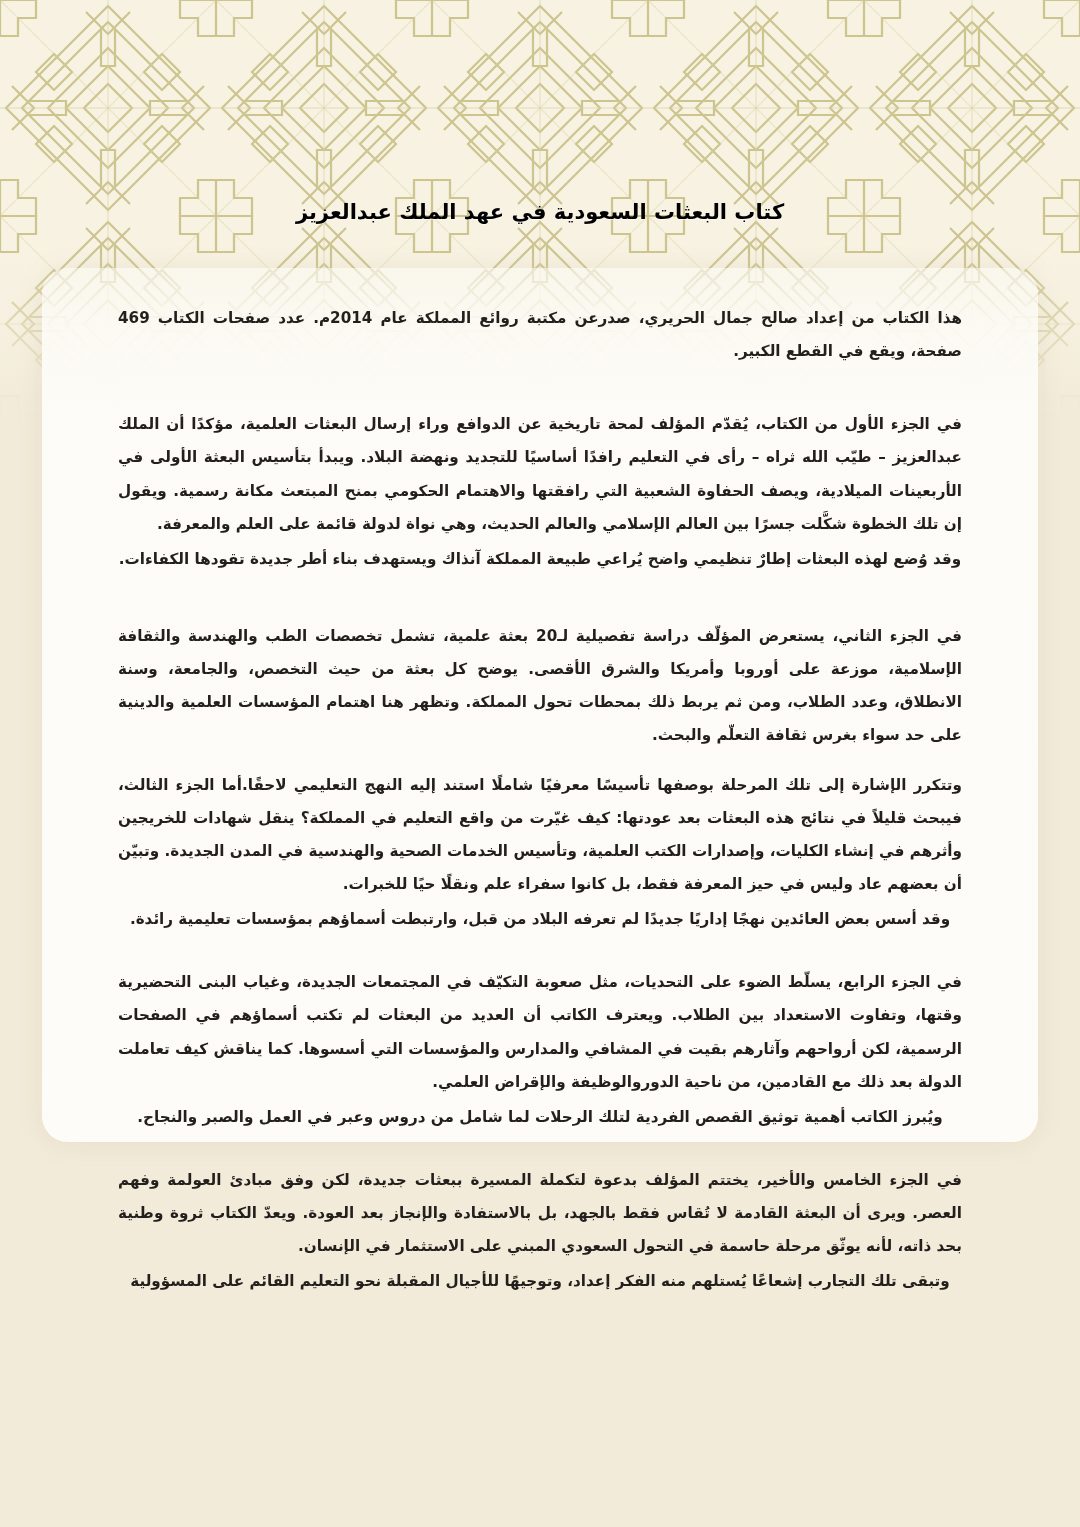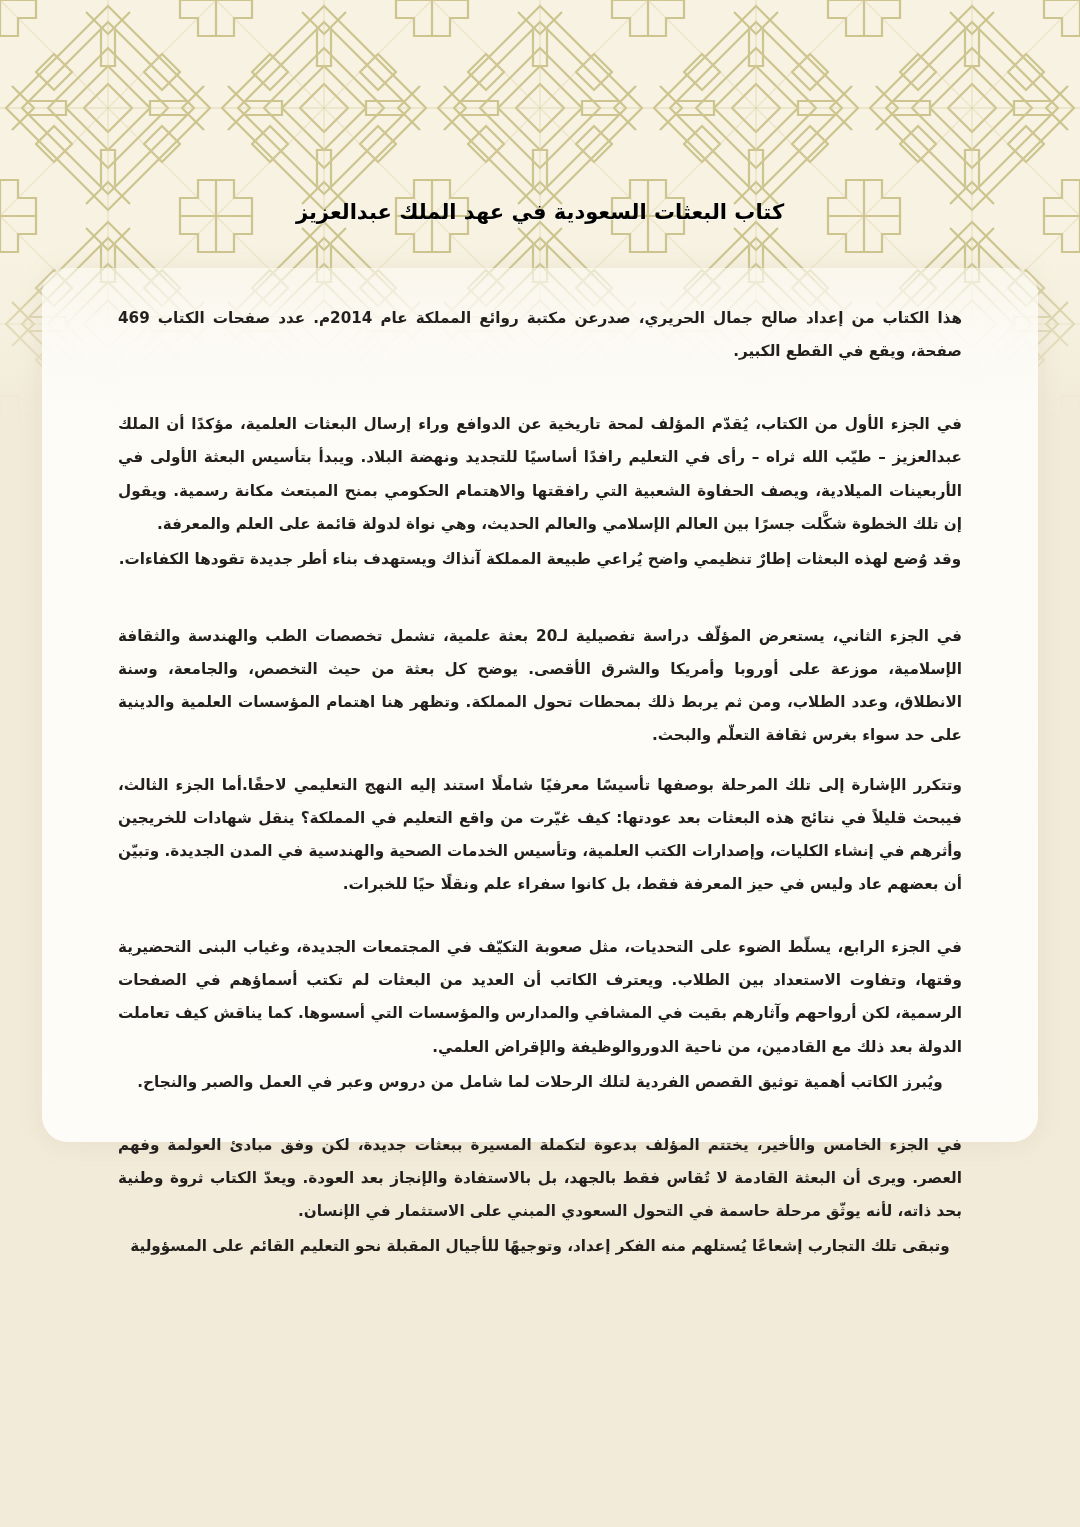--- a/index.html
+++ b/index.html
@@ -201,20 +201,21 @@
         <p class="para">في الجزء الأول من الكتاب، يُقدّم المؤلف لمحة تاريخية عن الدوافع وراء إرسال البعثات العلمية، مؤكدًا أن الملك عبدالعزيز – طيّب الله ثراه – رأى في التعليم رافدًا أساسيًا للتجديد ونهضة البلاد. ويبدأ بتأسيس البعثة الأولى في الأربعينات الميلادية، ويصف الحفاوة الشعبية التي رافقتها والاهتمام الحكومي بمنح المبتعث مكانة رسمية. ويقول إن تلك الخطوة شكَّلت جسرًا بين العالم الإسلامي والعالم الحديث، وهي نواة لدولة قائمة على العلم والمعرفة.</p>
         <p class="para tail">وقد وُضع لهذه البعثات إطارٌ تنظيمي واضح يُراعي طبيعة المملكة آنذاك ويستهدف بناء أطر جديدة تقودها الكفاءات.</p>
       </section>
 
       <section class="block gap-sm">
         <p class="para">في الجزء الثاني، يستعرض المؤلّف دراسة تفصيلية لـ20 بعثة علمية، تشمل تخصصات الطب والهندسة والثقافة الإسلامية، موزعة على أوروبا وأمريكا والشرق الأقصى. يوضح كل بعثة من حيث التخصص، والجامعة، وسنة الانطلاق، وعدد الطلاب، ومن ثم يربط ذلك بمحطات تحول المملكة. وتظهر هنا اهتمام المؤسسات العلمية والدينية على حد سواء بغرس ثقافة التعلّم والبحث.</p>
       </section>
 
       <section class="block gap-md">
         <p class="para">وتتكرر الإشارة إلى تلك المرحلة بوصفها تأسيسًا معرفيًا شاملًا استند إليه النهج التعليمي لاحقًا.أما الجزء الثالث، فيبحث قليلاً في نتائج هذه البعثات بعد عودتها: كيف غيّرت من واقع التعليم في المملكة؟ ينقل شهادات للخريجين وأثرهم في إنشاء الكليات، وإصدارات الكتب العلمية، وتأسيس الخدمات الصحية والهندسية في المدن الجديدة. وتبيّن أن بعضهم عاد وليس في حيز المعرفة فقط، بل كانوا سفراء علم ونقلًا حيًا للخبرات.</p>
+        <p class="para tail">وقد أسس بعض العائدين نهجًا إداريًا جديدًا لم تعرفه البلاد من قبل، وارتبطت أسماؤهم بمؤسسات تعليمية رائدة.</p>
       </section>
 
       <section class="block gap-md">
         <p class="para">في الجزء الرابع، يسلّط الضوء على التحديات، مثل صعوبة التكيّف في المجتمعات الجديدة، وغياب البنى التحضيرية وقتها، وتفاوت الاستعداد بين الطلاب. ويعترف الكاتب أن العديد من البعثات لم تكتب أسماؤهم في الصفحات الرسمية، لكن أرواحهم وآثارهم بقيت في المشافي والمدارس والمؤسسات التي أسسوها. كما يناقش كيف تعاملت الدولة بعد ذلك مع القادمين، من ناحية الدوروالوظيفة والإقراض العلمي.</p>
         <p class="para tail">ويُبرز الكاتب أهمية توثيق القصص الفردية لتلك الرحلات لما شامل من دروس وعبر في العمل والصبر والنجاح.</p>
       </section>
 
       <section class="block">
         <p class="para">في الجزء الخامس والأخير، يختتم المؤلف بدعوة لتكملة المسيرة ببعثات جديدة، لكن وفق مبادئ العولمة وفهم العصر. ويرى أن البعثة القادمة لا تُقاس فقط بالجهد، بل بالاستفادة والإنجاز بعد العودة. ويعدّ الكتاب ثروة وطنية بحد ذاته، لأنه يوثّق مرحلة حاسمة في التحول السعودي المبني على الاستثمار في الإنسان.</p>
         <p class="para tail">وتبقى تلك التجارب إشعاعًا يُستلهم منه الفكر إعداد، وتوجيهًا للأجيال المقبلة نحو التعليم القائم على المسؤولية</p>

